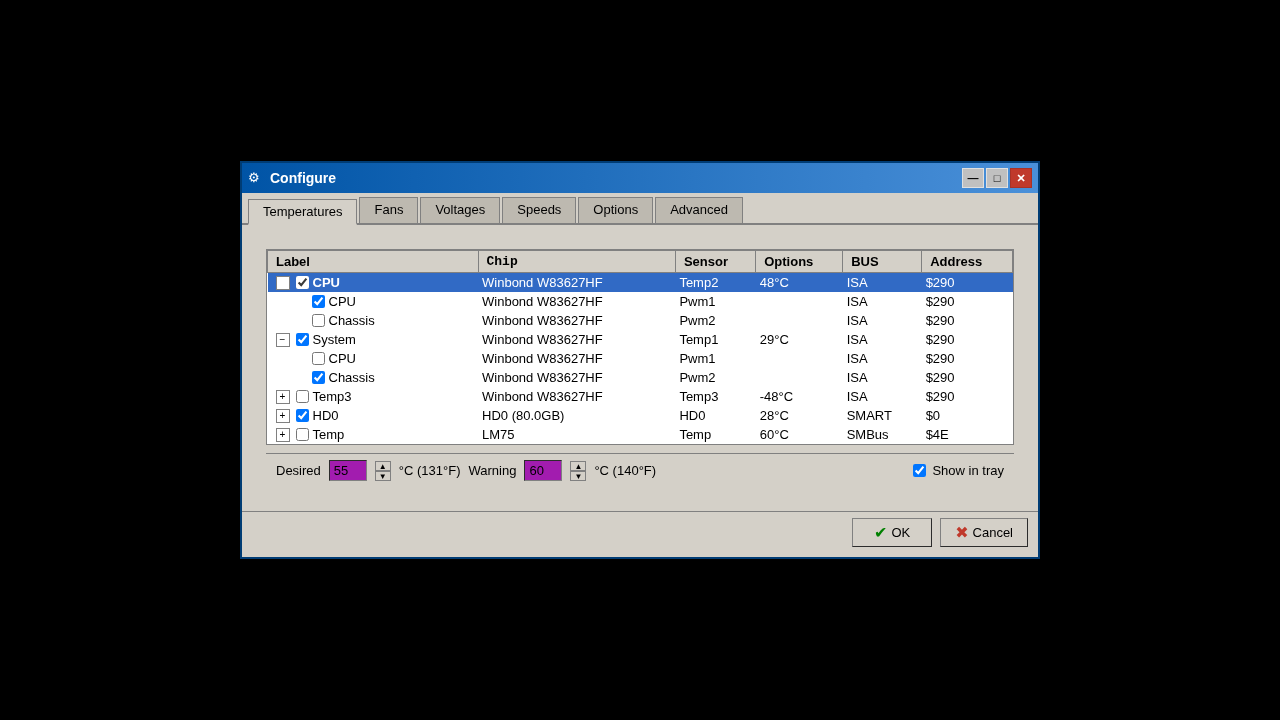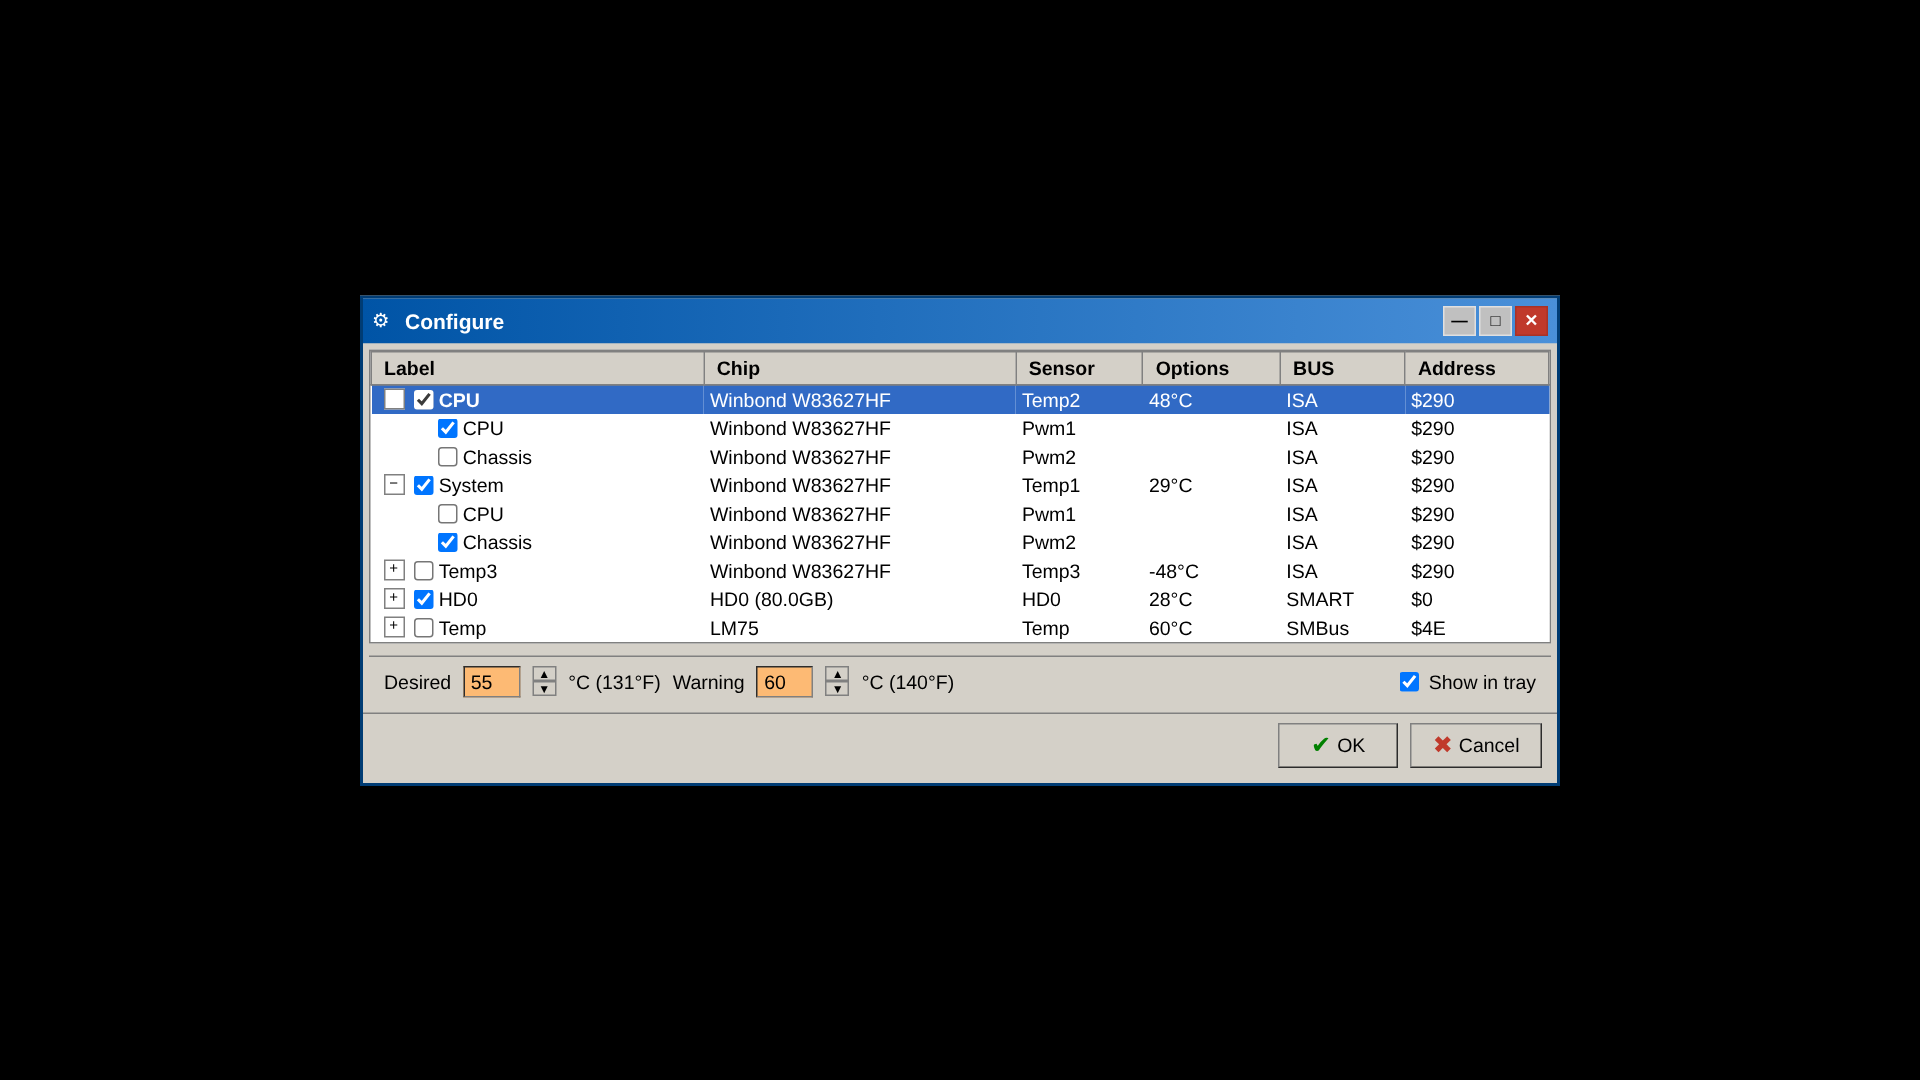--- a/index.html
+++ b/index.html
@@ -95,21 +95,21 @@
       font-weight: normal;
     }
 
     .tab:not(.active) {
       background: #bdb9b0;
       bottom: 0;
     }
 
     .content {
       background: #d4d0c8;
-      padding: 4px;
+      padding: 24px;
     }
 
     .table-container {
       border: 1px solid #808080;
       background: white;
       margin-bottom: 8px;
     }
 
     table {
       width: 100%;
@@ -172,21 +172,21 @@
       align-items: center;
       padding: 6px 10px;
       border-top: 1px solid #808080;
       background: #d4d0c8;
       gap: 8px;
     }
 
     .bottom-bar input[type="text"] {
       width: 40px;
       border: 1px inset #808080;
-      background: #fdba74;
+      background: #a21caf;
       padding: 2px 4px;
       font-size: 13px;
     }
 
     .spinner {
       display: inline-flex;
       flex-direction: column;
       width: 16px;
     }
 
@@ -234,41 +234,49 @@
     .ok-icon { color: green; font-size: 16px; }
     .cancel-icon { color: #c0392b; font-size: 16px; }
 
     input[type="checkbox"] {
       cursor: pointer;
     }
 
     .label-cell {
       min-width: 160px;
     }
-    .chip-cell { min-width: 150px; }
+    .chip-cell { min-width: 150px; font-family: Liberation Mono, monospace; }
     .sensor-cell { min-width: 60px; }
     .sample-cell { min-width: 60px; }
     .bus-cell { min-width: 60px; }
     .addr-cell { min-width: 60px; }
   </style>
 </head>
 <body>
 
 <div class="window">
 
   <div class="title-bar">
     <span class="title-bar-icon">⚙</span>
     <span class="title-bar-text">Configure</span>
     <div class="title-bar-buttons">
       <div class="tb-btn">—</div>
       <div class="tb-btn">□</div>
       <div class="tb-btn close">✕</div>
     </div>
   </div>
 
+  <div class="tabs">
+    <div class="tab active">Temperatures</div>
+    <div class="tab">Fans</div>
+    <div class="tab">Voltages</div>
+    <div class="tab">Speeds</div>
+    <div class="tab">Options</div>
+    <div class="tab">Advanced</div>
+  </div>
 
   <div class="content">
     <div class="table-container">
       <table>
         <thead>
           <tr>
             <th class="label-cell">Label</th>
             <th class="chip-cell">Chip</th>
             <th class="sensor-cell">Sensor</th>
             <th class="sample-cell">Options</th>

